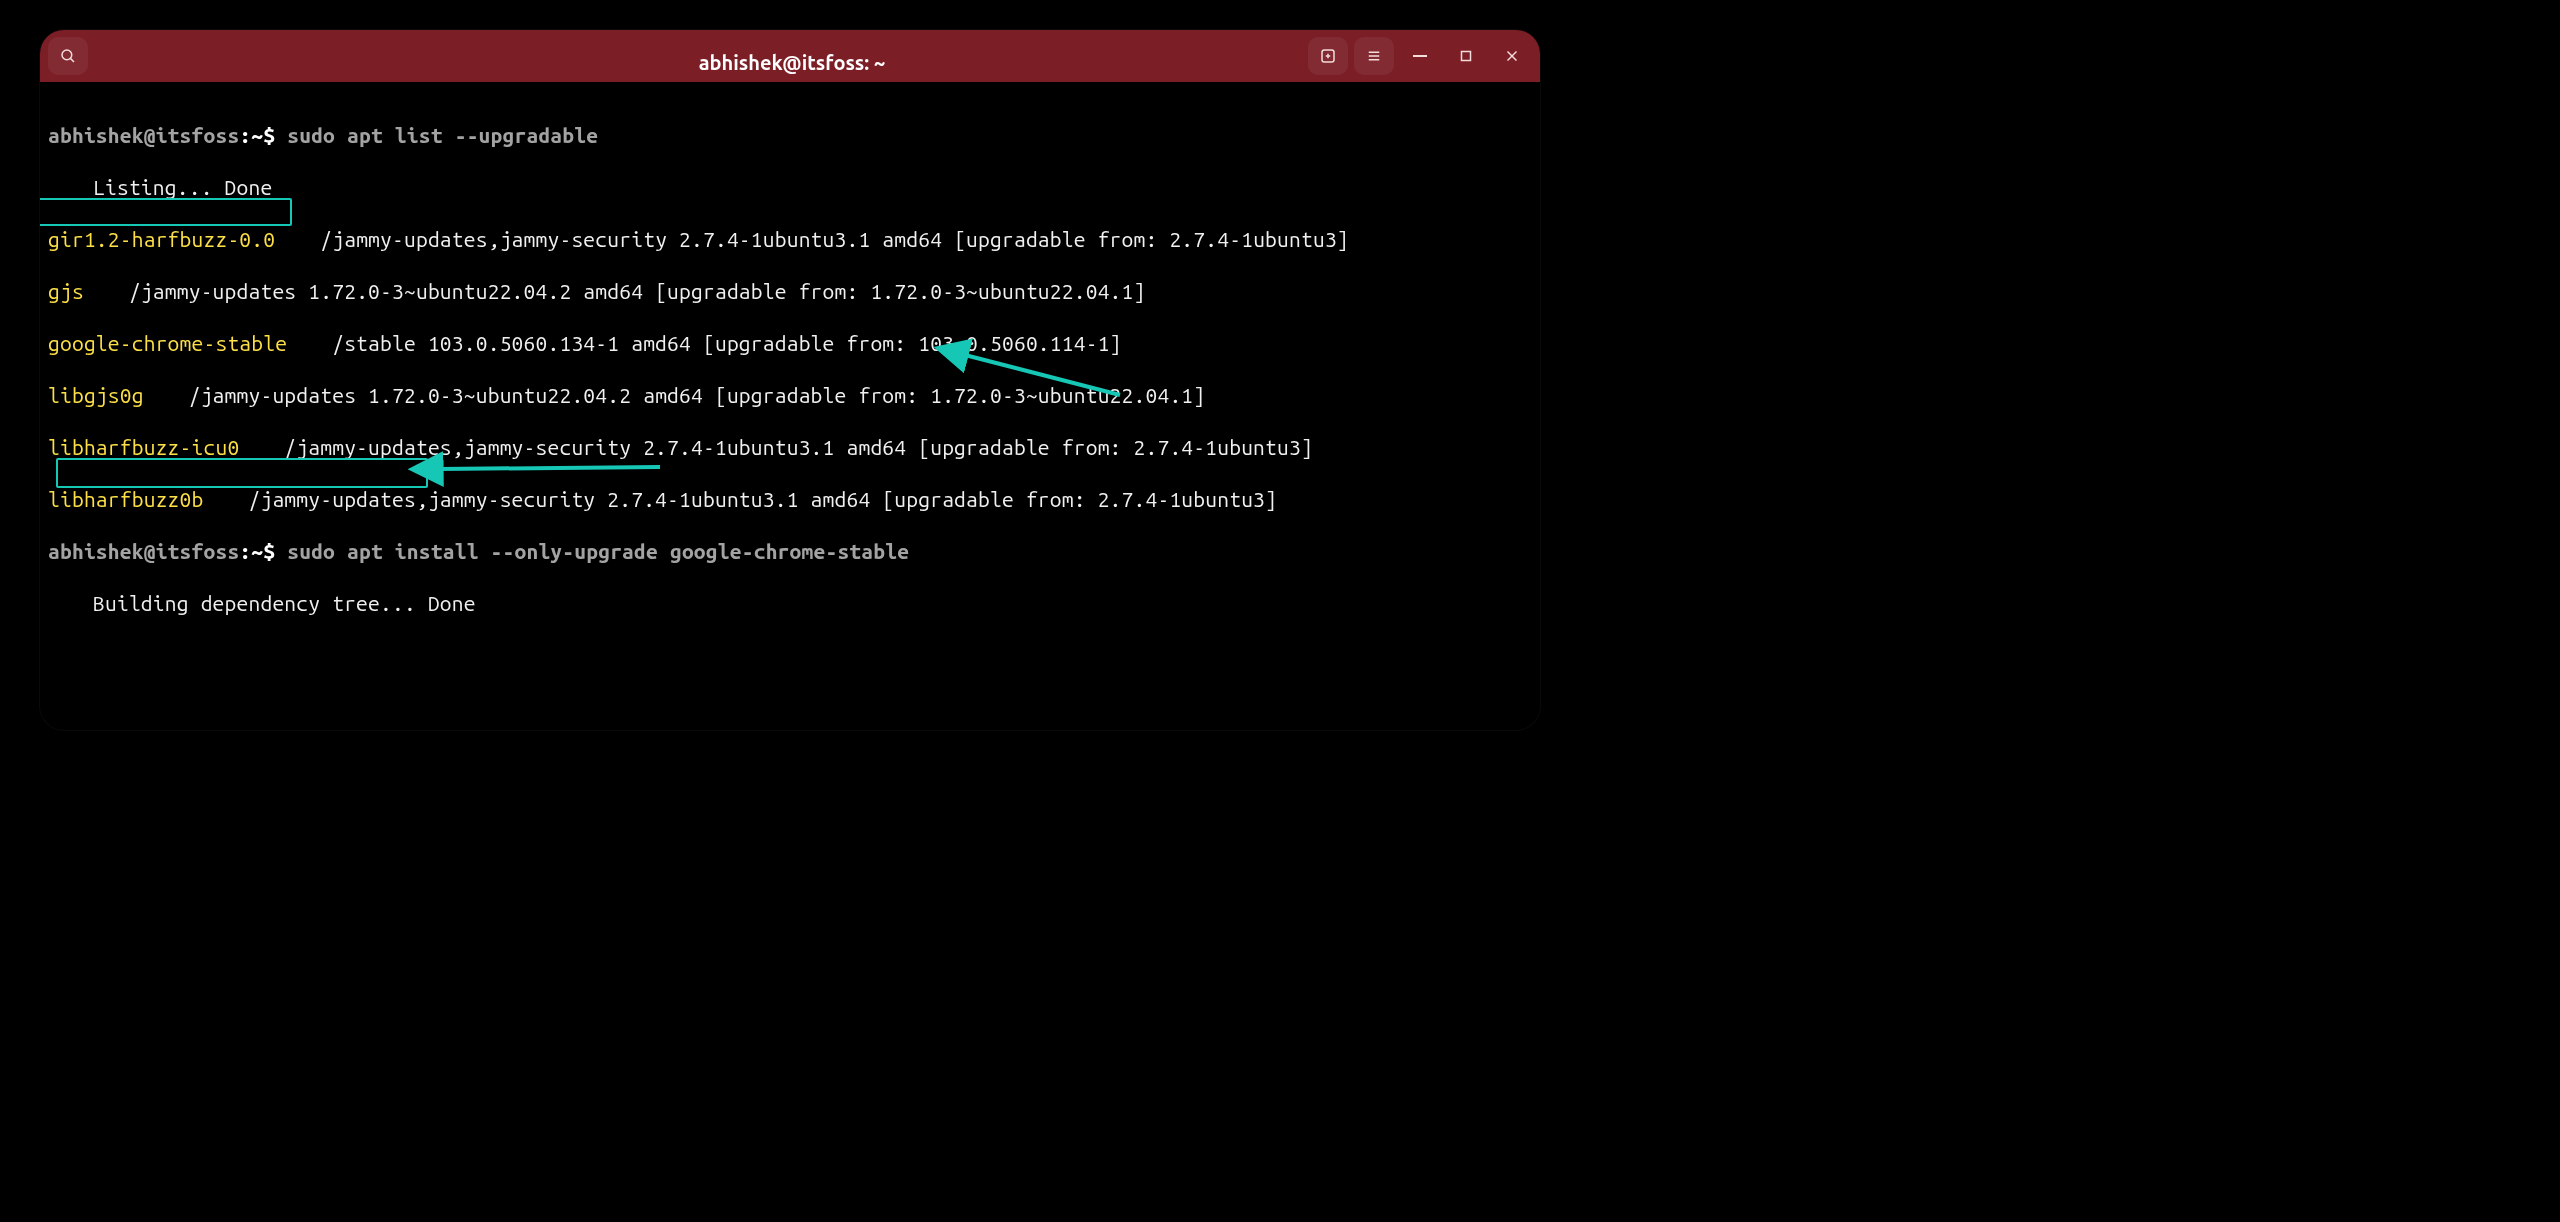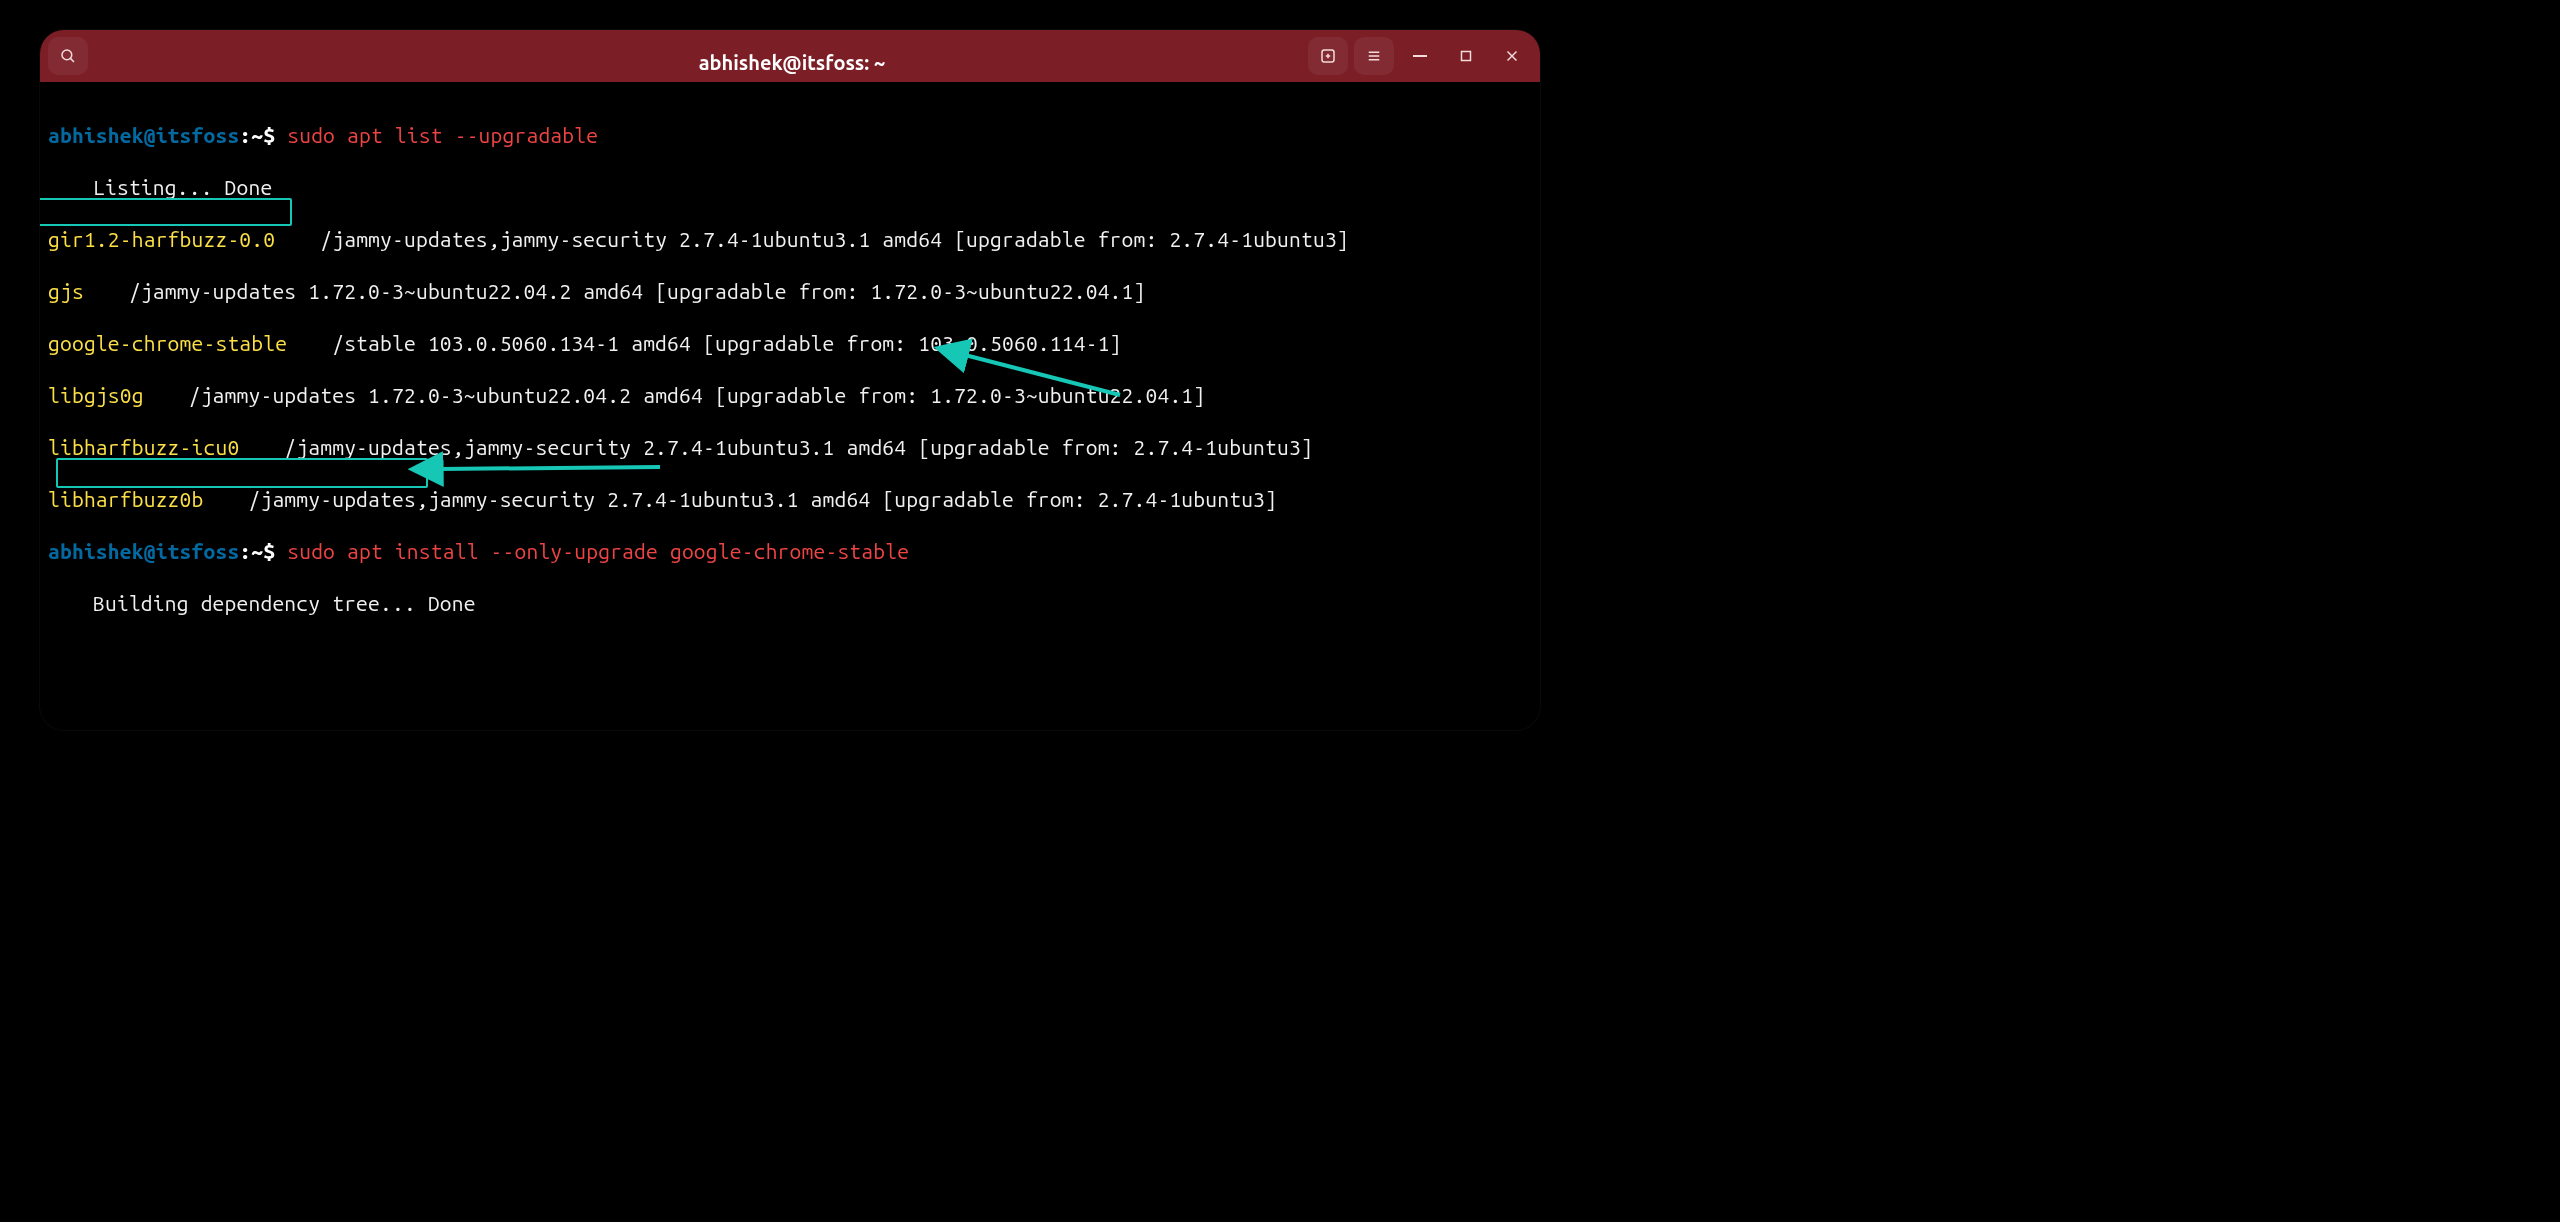--- a/index.html
+++ b/index.html
@@ -79,24 +79,24 @@
   .tb-btn .dot-min { width: 14px; height: 2px; background: currentColor; }
   .term-body {
     position: relative;
     padding: 14px 8px 8px 8px;
     color: #eaeaea;
     font-size: 21px;
     line-height: 26px;
     letter-spacing: 0.2px;
     white-space: pre;
   }
-  .prompt-user { color: #0369a1; font-weight: 700; }
+  .prompt-user { color: #a3a3a3; font-weight: 700; }
   .prompt-path { color: #ffffff; font-weight: 700; }
   .prompt-sep  { color: #ffffff; font-weight: 700; }
-  .cmd         { color: #ef4444; }
+  .cmd         { color: #a3a3a3; font-weight: bold; }
   .pkg         { color: #fde047; }
   .out         { color: #f1f1f1; margin-left: 45px; }
   .hl-box {
     position: absolute;
     border: 2px solid #16c7b6;
     border-radius: 2px;
     pointer-events: none;
   }
   svg.arrow {
     position: absolute;

